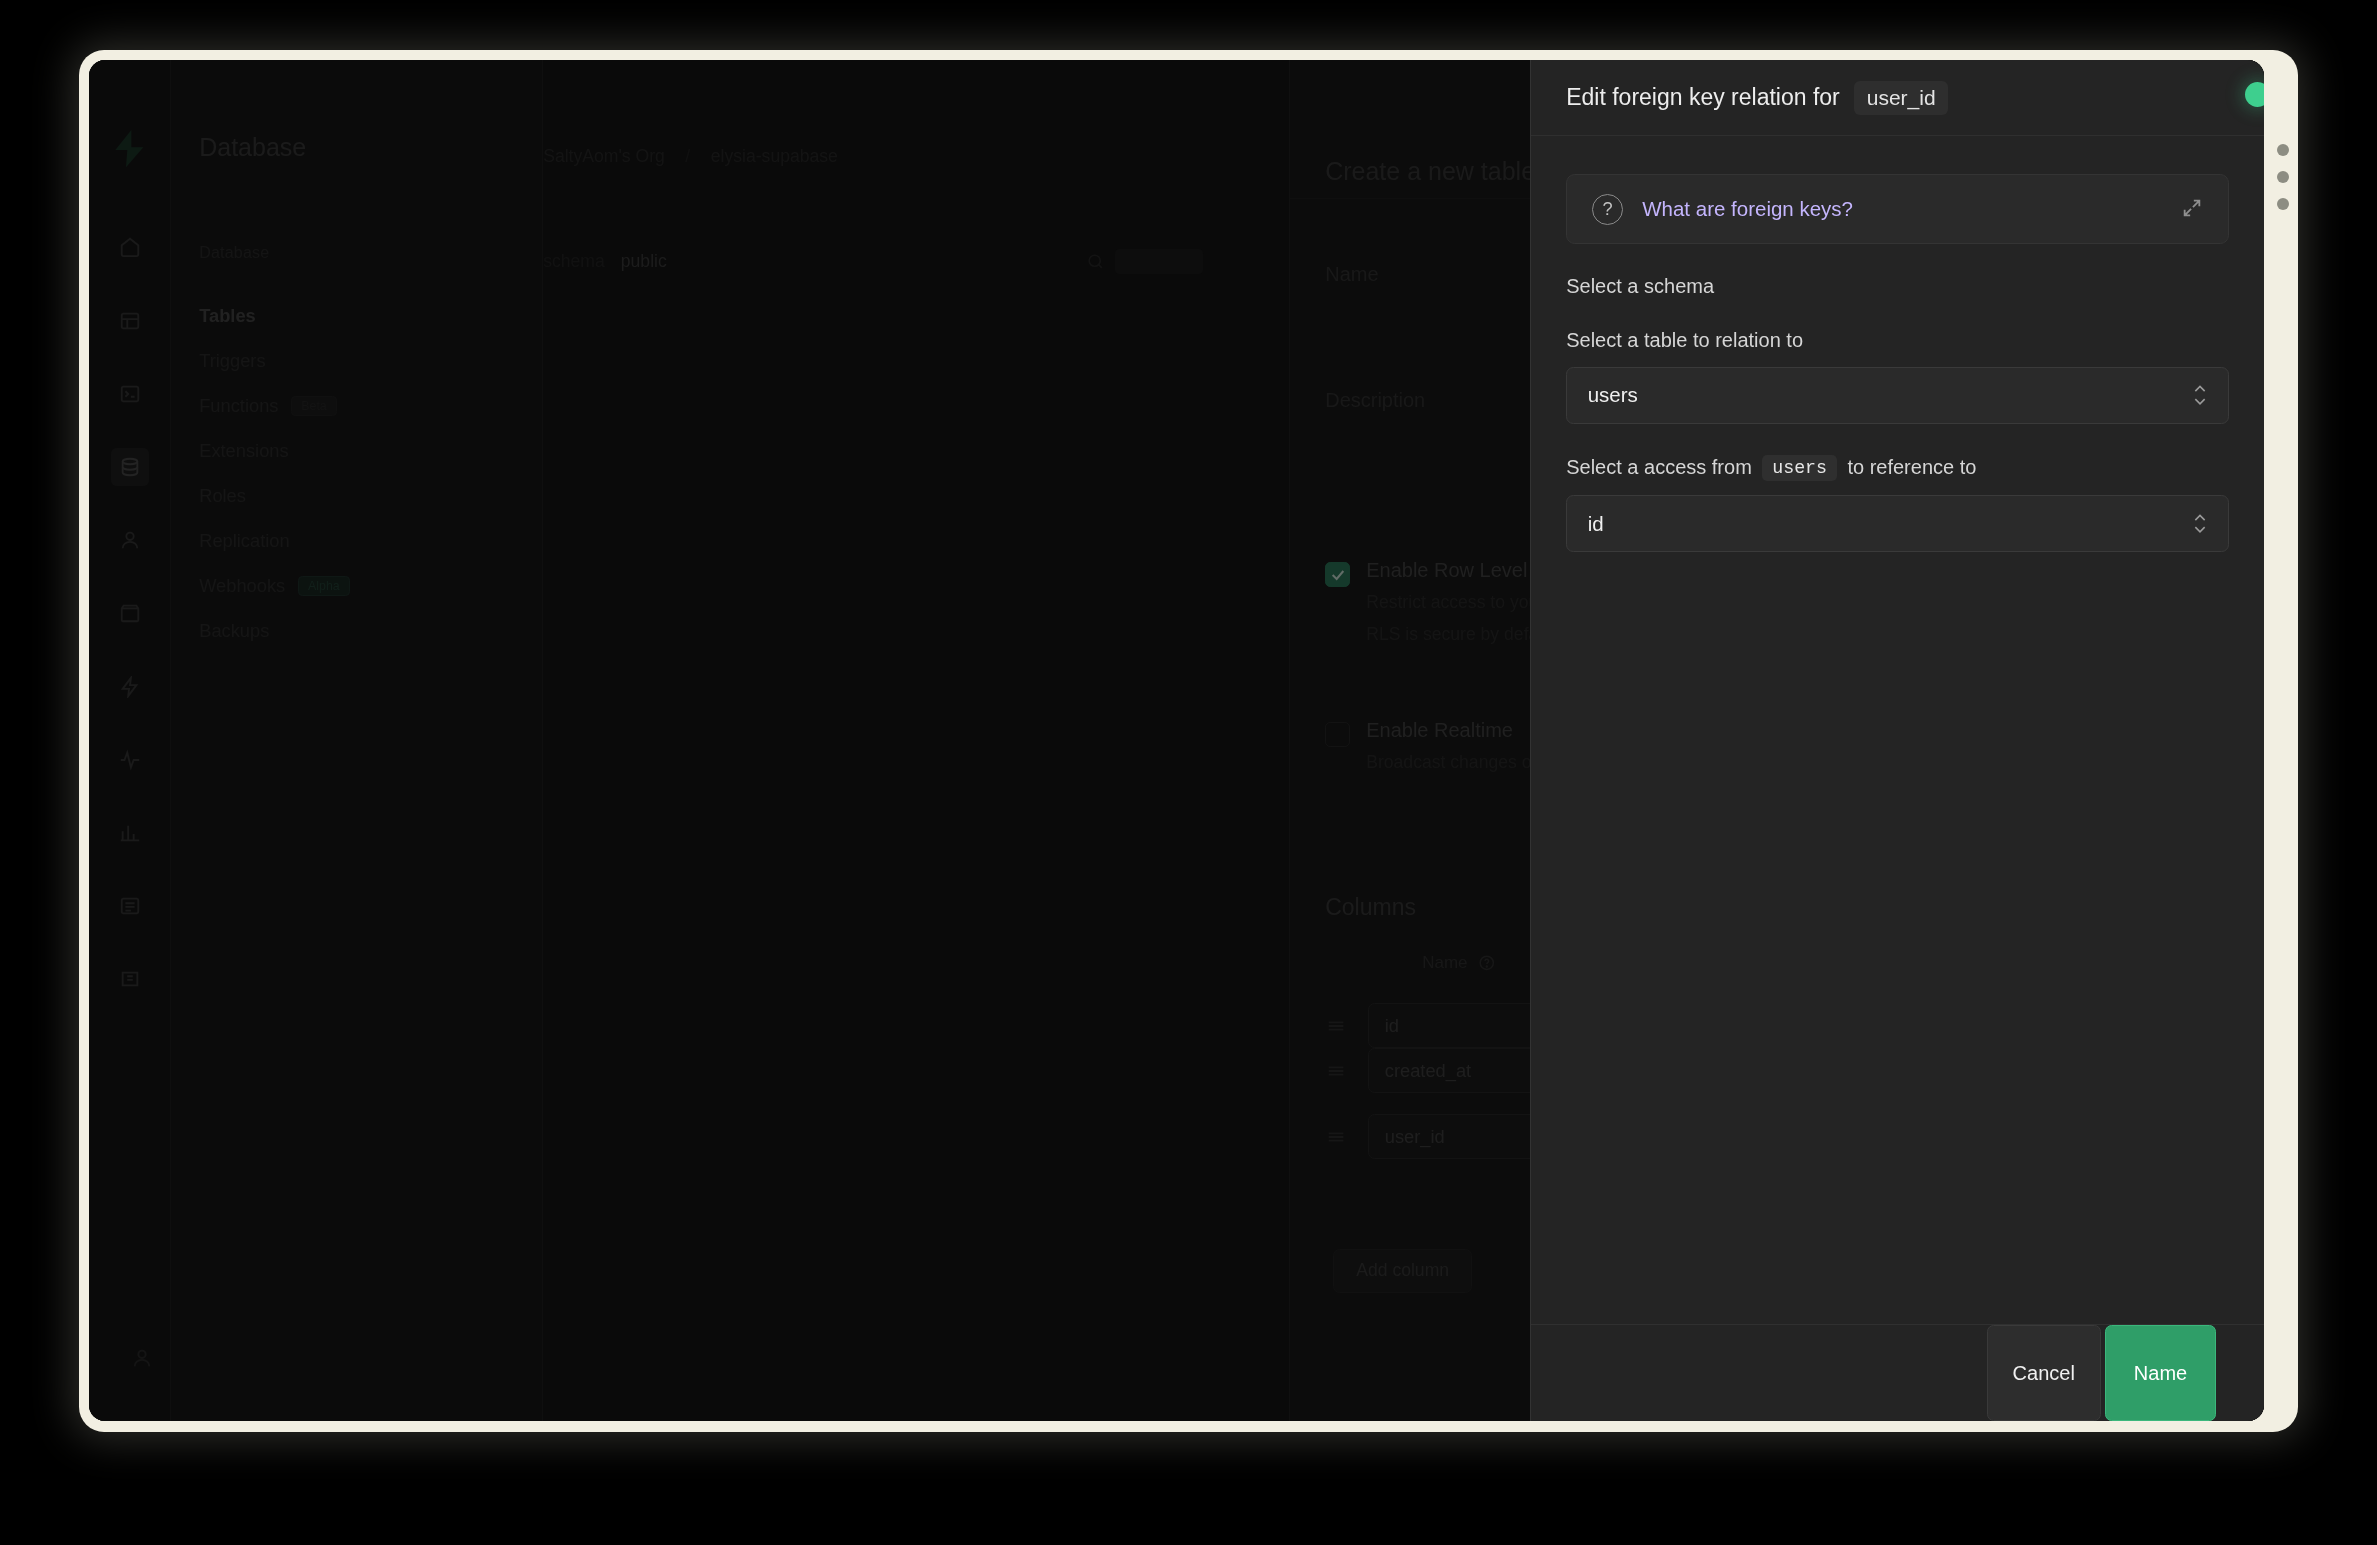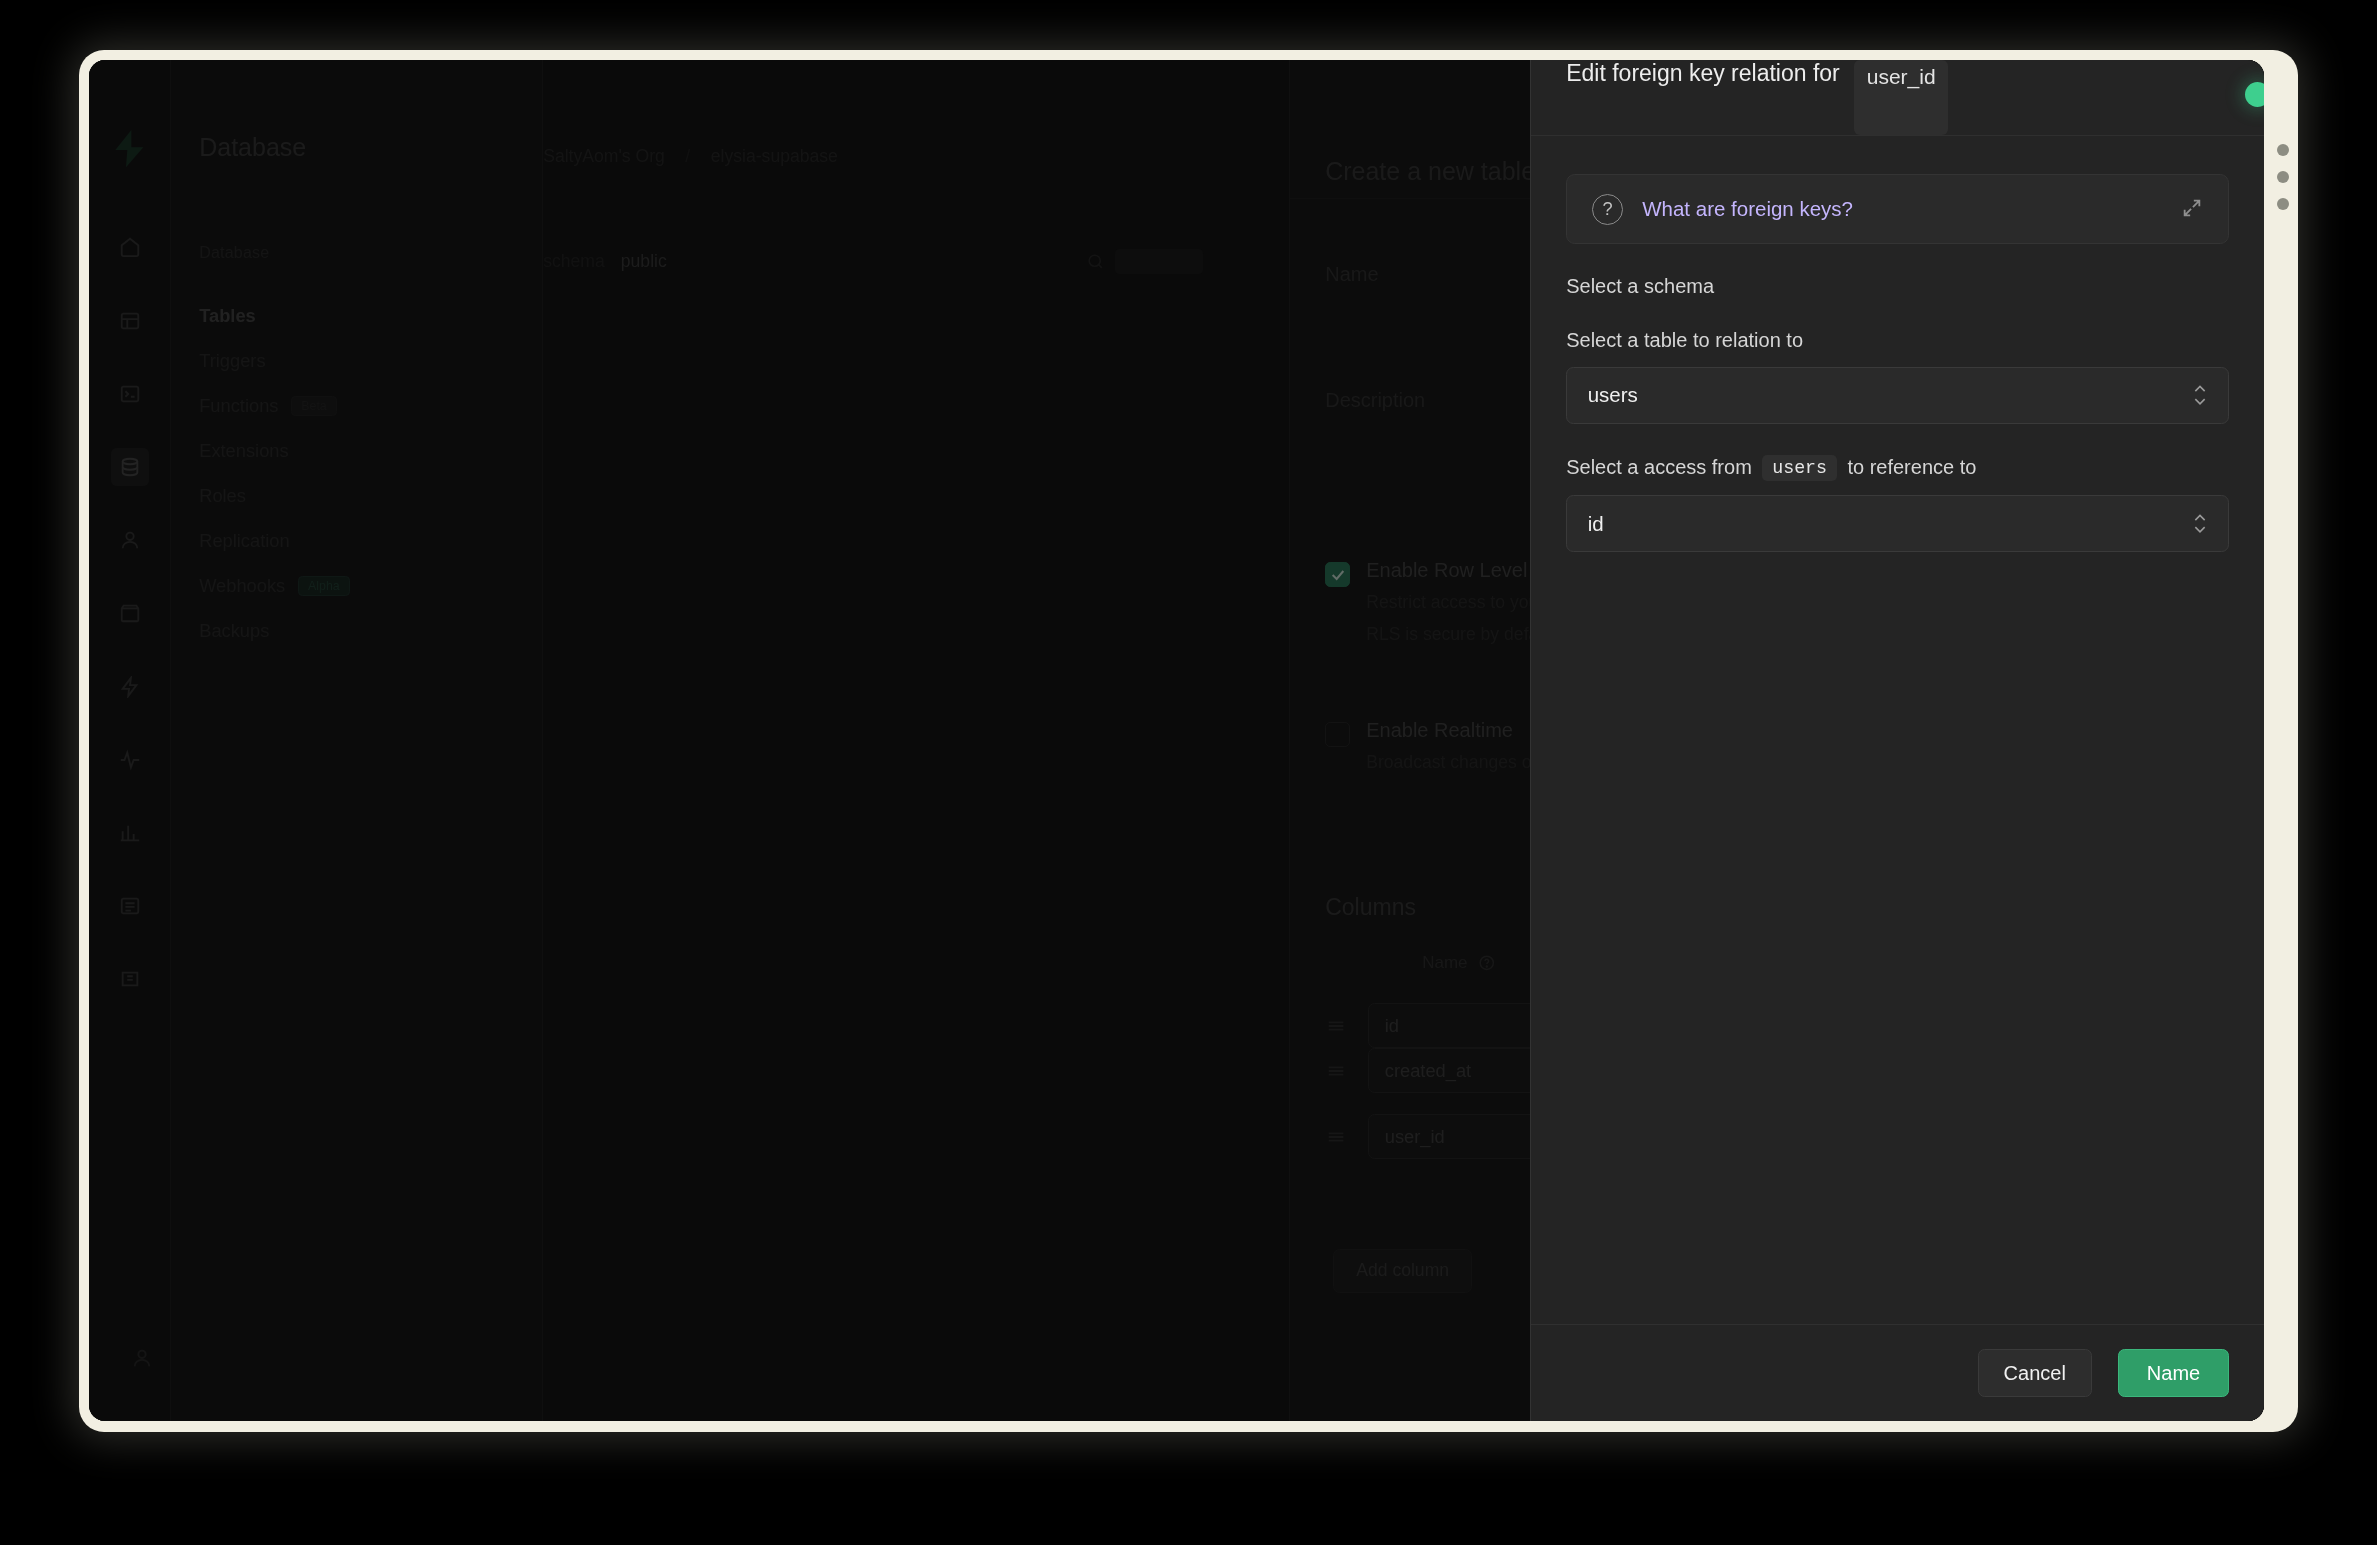--- a/index.html
+++ b/index.html
@@ -220,21 +220,21 @@
   #fk-panel {
     position: absolute; right: 0; top: 0; bottom: 0;
     width: 734px;
     background: #242424;
     border-left: 0.7px solid #333;
     display: flex; flex-direction: column;
   }
   #fk-header {
     height: 76px; flex: 0 0 76px;
     border-bottom: 0.7px solid #2f2f2f;
-    display: flex; 
+    display: flex; align-items: center;
     padding: 0 35px;
     position: relative;
   }
   #fk-title {
     font-size: 23px; color: #ededed; font-weight: 400; white-space: nowrap;
   }
   #fk-title-chip {
     margin-left: 14.6px;
     background: #2e2e2e; border-radius: 5.9px;
     padding: 5.1px 12.4px;
@@ -301,22 +301,22 @@
   .fk-select .chevrons {
     position: absolute; right: 20.5px; top: 50%; transform: translateY(-50%);
     color: #9a9a9a; display: flex; flex-direction: column; gap: 2.2px;
     line-height: .6;
   }
   .fk-select .chevrons svg { width: 16px; height: 9.5px; }
 
   #fk-footer {
     flex: 0 0 97px;
     border-top: 0.7px solid #303030;
-    display: flex; align-items: center; justify-content: flex-end;
-    gap: 26px; padding: 0 35px;
+    display: flex; justify-content: flex-end;
+    gap: 4px; padding: 0 48px;
   }
   #fk-cancel {
     background: #2d2d2d; border: 0.7px solid #3a3a3a; border-radius: 6.6px;
     padding: 11.7px 25px; font-size: 20px; color: #f0f0f0;
   }
   #fk-save {
     background: #2f9e68; border: 0.7px solid #3bb77c; border-radius: 6.6px;
     padding: 11.7px 28px; font-size: 20px; color: #ffffff;
   }
 </style>

